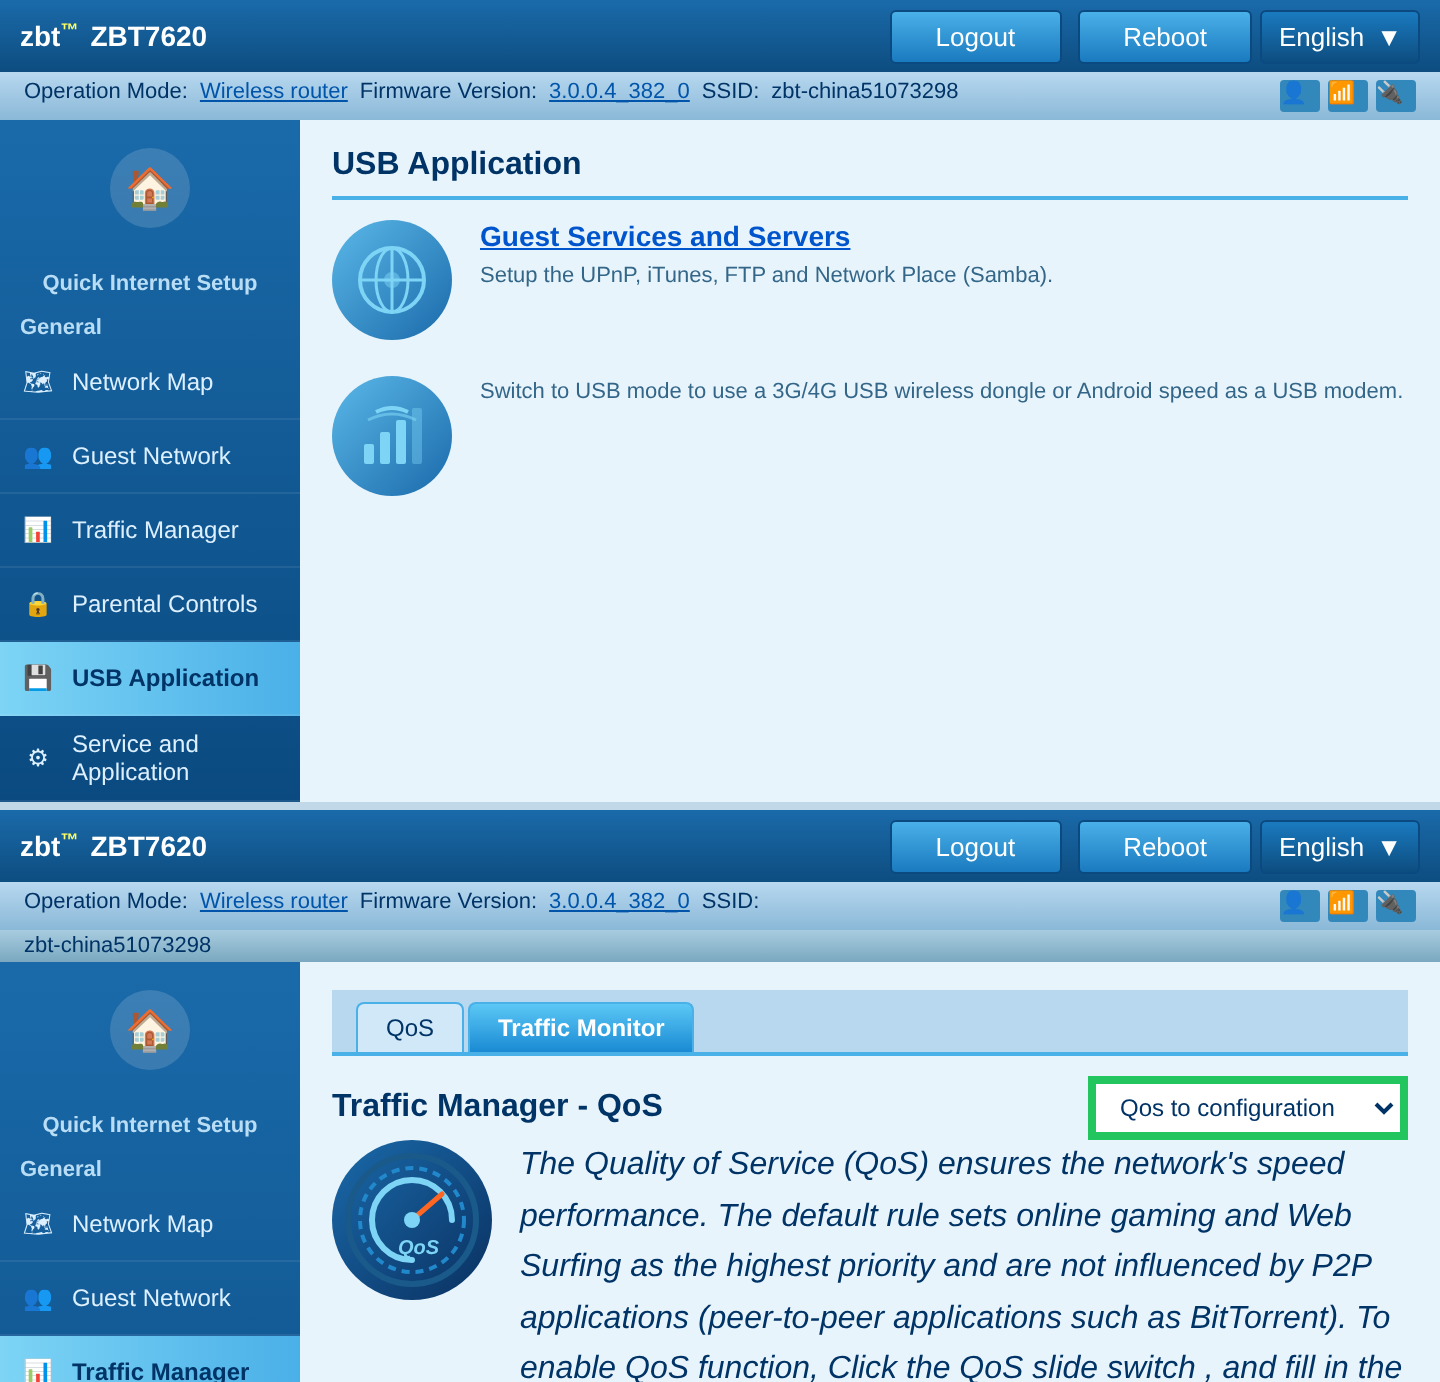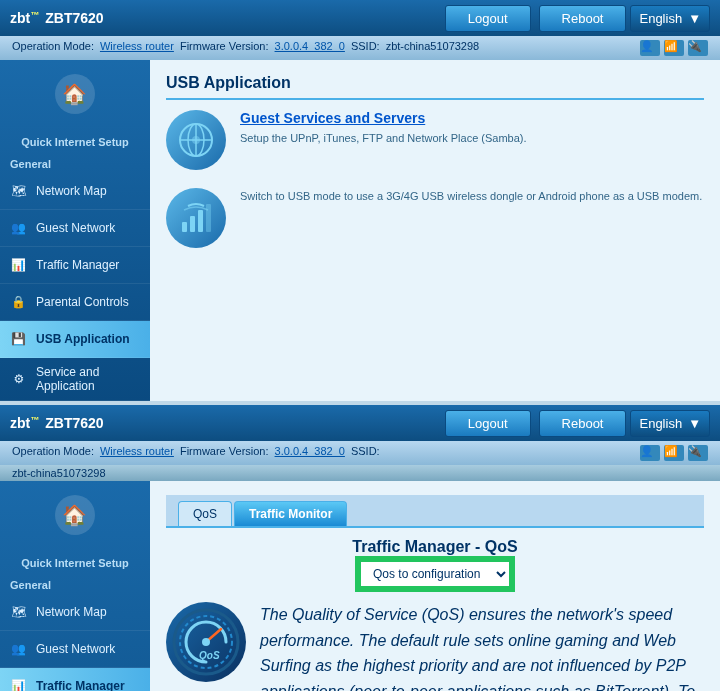--- a/index.html
+++ b/index.html
@@ -95,26 +95,24 @@
       color: #003366; margin-right: 2px;
     }
     .tab.active {
       background: linear-gradient(to bottom, #5bc8f5, #1a8ad4);
       color: #fff; font-weight: bold;
     }
 
     
     .tm-header {
       display: flex; align-items: center; justify-content: space-between;
-      margin-bottom: 10px;
-      flex-direction: column;
     }
     .tm-title { font-size: 16px; font-weight: bold; color: #003366; }
     .tm-select {
-      padding: 4px 8px; font-size: 12px; border: 6px solid #22c55e;
+      padding: 4px 8px; font-size: 12px; border: 4px solid #22c55e;
       background: #fff; color: #003366; min-width: 160px;
     }
 
     
     .qos-area { display: flex; gap: 14px; margin-bottom: 14px; }
     .qos-icon {
       width: 80px; height: 80px; flex-shrink: 0;
       background: linear-gradient(135deg, #1a6aaa, #0a3060);
       border-radius: 50%; display: flex; align-items: center; justify-content: center;
       font-size: 11px; color: #7dd4f5; font-weight: bold; font-style: italic;
@@ -231,21 +229,21 @@
           <svg width="36" height="36" viewBox="0 0 36 36">
             <rect x="4" y="22" width="5" height="10" fill="#7dd4f5" rx="1"></rect>
             <rect x="12" y="16" width="5" height="16" fill="#7dd4f5" rx="1"></rect>
             <rect x="20" y="10" width="5" height="22" fill="#7dd4f5" rx="1"></rect>
             <rect x="28" y="4" width="5" height="28" fill="#7dd4f5" opacity="0.4" rx="1"></rect>
             <path d="M10 6 Q18 2 26 6" fill="none" stroke="#7dd4f5" stroke-width="2"></path>
             <path d="M6 10 Q18 4 30 10" fill="none" stroke="#7dd4f5" stroke-width="1.5" opacity="0.6"></path>
           </svg>
         </div>
         <div class="usb-item-content">
-          <p>Switch to USB mode to use a 3G/4G USB wireless dongle or Android phone as a USB modem.</p>
+          <p>Switch to USB mode to use a 3G/4G USB wireless dongle or Android speed as a USB modem.</p>
         </div>
       </div>
     </div>
   </div>
 </div>
 
 <div class="panel2">
 
   <div class="header">
     <span class="header-logo">

